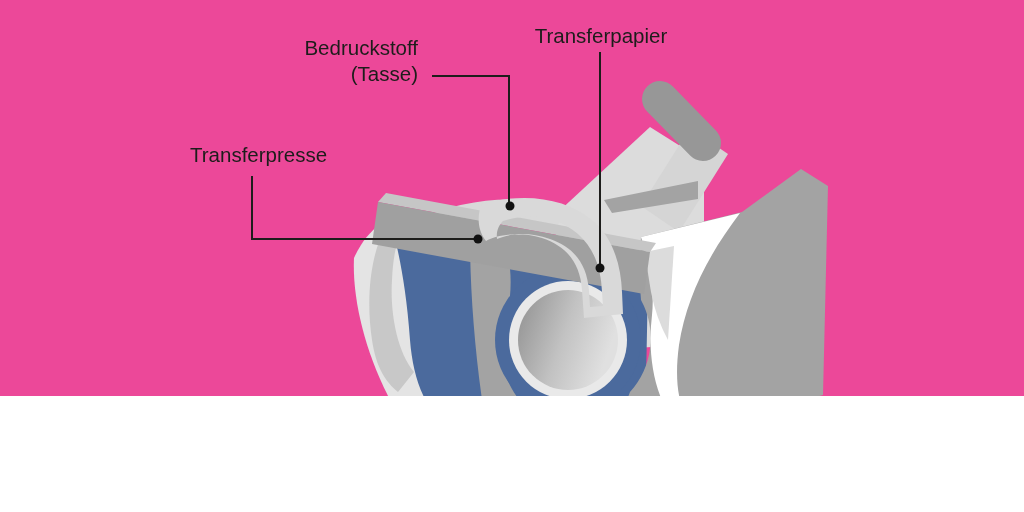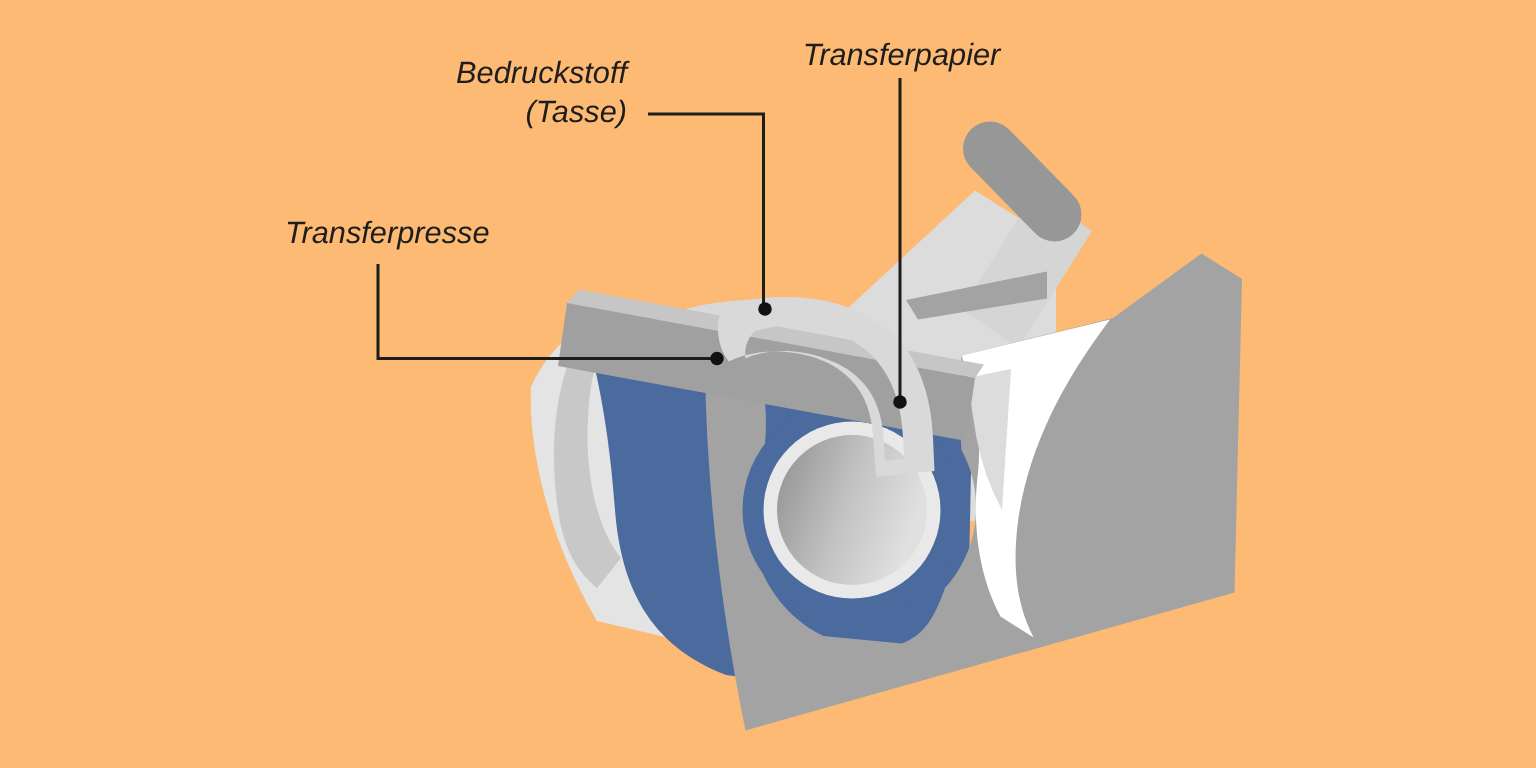--- a/index.html
+++ b/index.html
@@ -1,16 +1,16 @@
 <!DOCTYPE html>
 <html><head>
 <meta charset="utf-8">
 <style>
   html,body{margin:0;padding:0;background:#ffffff;}
-  .stage{position:relative;width:1024px;height:512px;background:#fdba74;overflow:hidden;font-style:italic;}
+  .stage{position:relative;width:1024px;height:396px;background:#ec4899;overflow:hidden;}
   svg{display:block;}
   text{font-family:"Liberation Sans","DejaVu Sans",sans-serif;font-size:20.5px;fill:#1d1d1b;}
 </style>
 </head>
 <body>
 
 <div class="stage">
 <svg width="1024" height="512" viewBox="0 0 1024 512">
   <defs>
     <linearGradient id="mugGrad" x1="0" y1="0" x2="1" y2="0.35">

